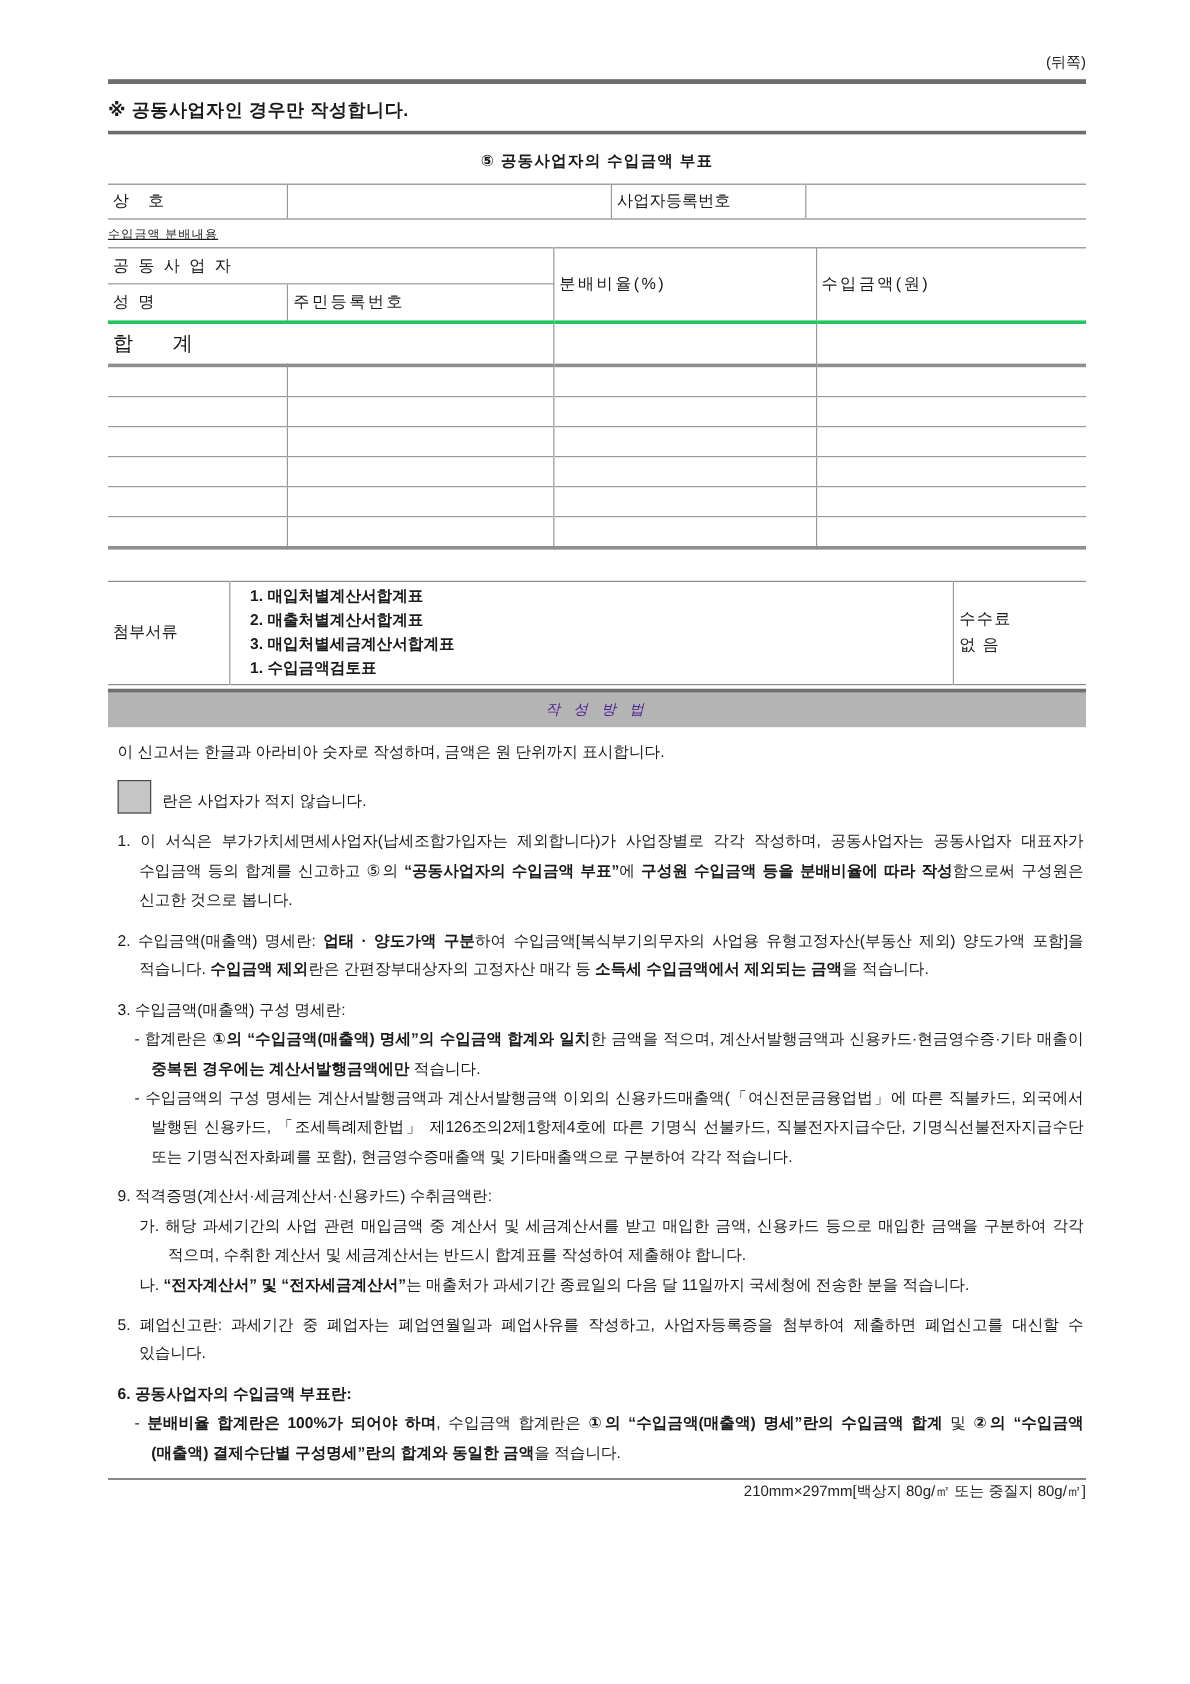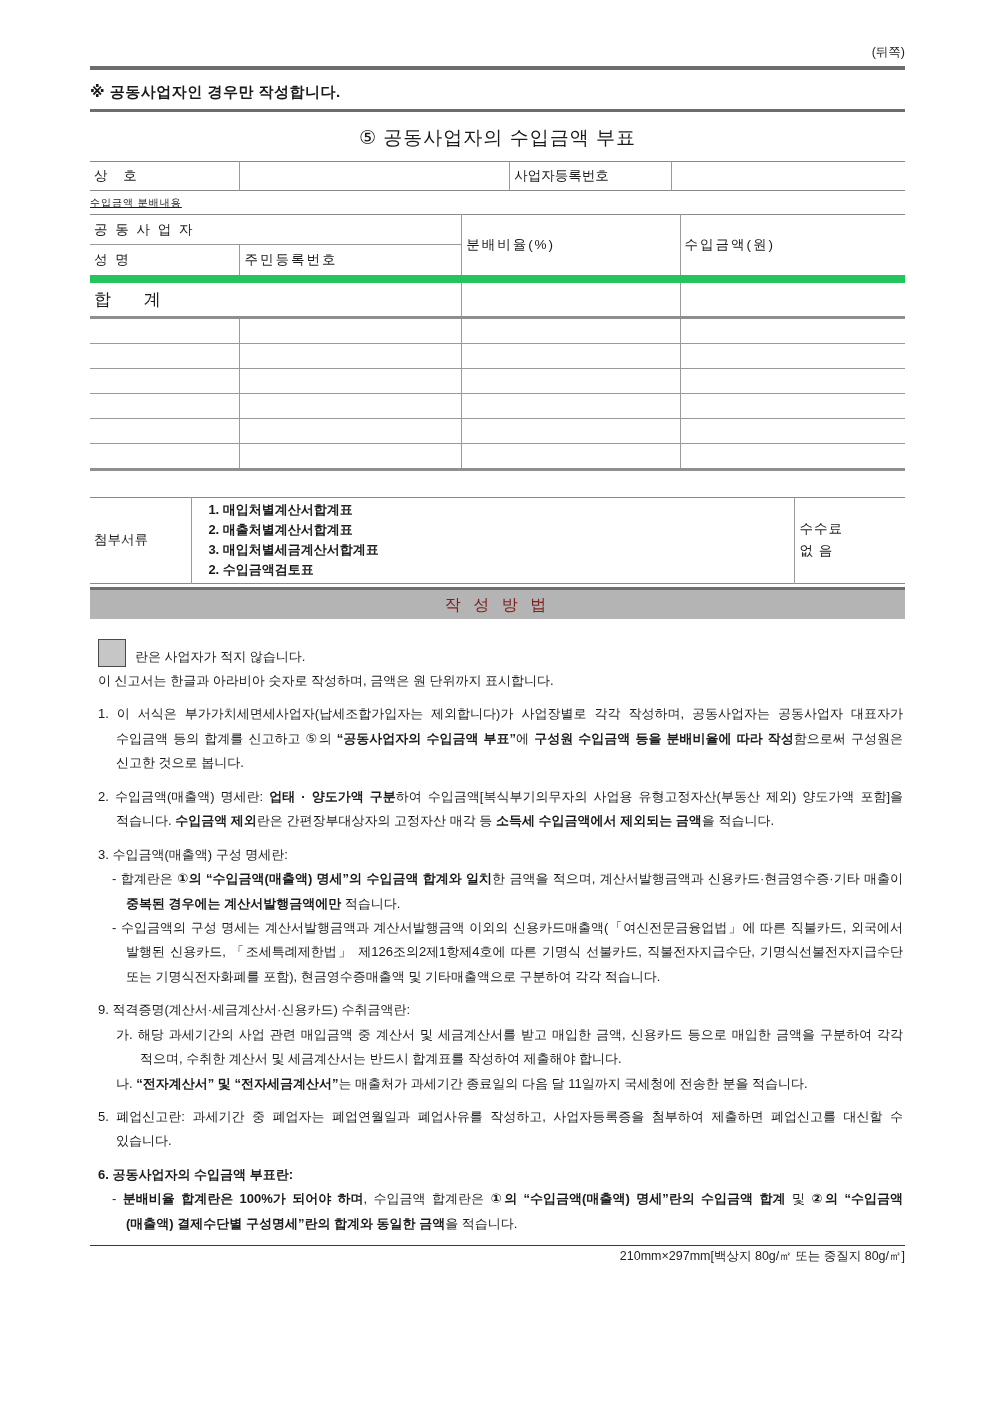--- a/index.html
+++ b/index.html
@@ -8,53 +8,53 @@
     font-family:"Liberation Sans","DejaVu Sans",sans-serif;
     color:#1a1a1a;
     -webkit-font-smoothing:antialiased;
   }
   .page{box-sizing:border-box;width:992px;padding:44px 87px 0 90px;}
 
   .back-label{text-align:right;font-size:12.5px;color:#222;margin-bottom:5px;}
   .rule-thick{height:4px;background:#6d6d6d;border:none;margin:0;}
   .rule-thick3{height:3px;background:#6d6d6d;border:none;margin:0;}
   .joint-note{font-size:15px;font-weight:bold;margin:13px 0 7px;letter-spacing:.5px;}
-  .page-title{text-align:center;font-size:19px;font-weight:normal;letter-spacing:1px;margin:13px 0 10px;}
+  .page-title{text-align:center;font-size:13px;font-weight:bold;letter-spacing:1px;margin:13px 0 10px;}
 
   table{width:100%;border-collapse:collapse;table-layout:fixed;}
   td{font-size:13.5px;text-align:left;vertical-align:middle;padding:2px 4px;color:#1a1a1a;}
 
   
   .company-tbl{border-top:1.5px solid #8a8a8a;border-bottom:1.5px solid #8a8a8a;}
   .company-tbl td{height:24px;}
   .company-tbl td + td{border-left:1px solid #9a9a9a;}
   .sp1{letter-spacing:6px;}
 
   
   .section-band{text-align:left;font-size:10px;padding:5px 0 4px;letter-spacing:1px;text-decoration:underline;}
 
   
   .dist-tbl{border-top:1.5px solid #8a8a8a;border-bottom:3px solid #8f8f8f;}
   .dist-tbl td + td{border-left:1px solid #9a9a9a;}
   .dist-tbl .hrow1 td{height:25px;letter-spacing:2px;}
   .dist-tbl .hrow2 td{height:26px;border-top:1px solid #9a9a9a;letter-spacing:2px;}
   .dist-tbl .hrow2 td + td{border-left:1px solid #9a9a9a;}
-  .dist-tbl .total-row td{border-top:8px solid #22c55e;border-bottom:3px solid #8f8f8f;height:29px;}
+  .dist-tbl .total-row td{border-top:3px solid #22c55e;border-bottom:3px solid #8f8f8f;height:29px;}
   .dist-tbl .total-row .total-label{font-size:17px;letter-spacing:14px;}
   .dist-tbl .empty-row td{border-top:1px solid #9a9a9a;height:20px;}
 
   
   .attach-tbl{margin-top:26px;border-top:1.5px solid #8a8a8a;border-bottom:1.5px solid #8a8a8a;}
   .attach-tbl td{height:76px;}
   .attach-tbl td + td{border-left:1px solid #9a9a9a;}
   .attach-list{text-align:left;padding-left:16px;font-size:13px;line-height:1.55;font-weight:bold;}
   .fee-cell div{margin:4px 0;font-size:13.5px;letter-spacing:1px;}
 
   
-  .method-bar{margin-top:3px;background:#b4b4b4;border-top:3px solid #6f6f6f;height:29px;line-height:29px;text-align:center;font-size:16px;letter-spacing:4px;color:#7f1d1d;}
+  .method-bar{margin-top:3px;background:#b4b4b4;border-top:3px solid #6f6f6f;height:29px;line-height:29px;text-align:center;font-size:12px;letter-spacing:4px;color:#4c1d95;font-style:italic;}
 
   
   .ins{padding:9px 2px 0 2px;}
   .ins p{margin:0;font-size:13px;line-height:1.88;text-align:justify;word-break:keep-all;}
   .ins p.gap{margin-top:9px;}
   .ins .b{font-weight:bold;}
   .ins p.intro{padding-left:6px;}
   .ins p.num{padding-left:24px;text-indent:-18px;}
   .ins p.dash{padding-left:34px;text-indent:-14px;}
   .ins p.sub{padding-left:48px;text-indent:-24px;}
@@ -164,35 +164,35 @@
         <col style="width:74%">
         <col style="width:13.5%">
       </colgroup>
     <tbody>
         <tr>
       <td>첨부서류</td>
       <td class="attach-list">
             <div>1. 매입처별계산서합계표</div>
             <div>2. 매출처별계산서합계표</div>
             <div>3. 매입처별세금계산서합계표</div>
-            <div>2. 수입금액검토표</div>
+            <div>1. 수입금액검토표</div>
           </td>
       <td class="fee-cell">
         <div>수수료</div>
         <div>없 음</div>
       </td>
     </tr>
   </tbody>
     </table>
 
   <div class="method-bar">작 성 방 법</div>
 
   <div class="ins">
+      <p class="intro"><span>이 신고서는 한글과 아라비아 숫자로 작성하며, 금액은 원 단위까지 표시합니다.</span></p>
       <p class="intro gap"><span class="blank-box"></span><span>란은 사업자가 적지 않습니다.</span></p>
-      <p class="intro"><span>이 신고서는 한글과 아라비아 숫자로 작성하며, 금액은 원 단위까지 표시합니다.</span></p>
       <p class="num gap"><span>1. 이 서식은 부가가치세면세사업자(납세조합가입자는 제외합니다)가 사업장별로 각각 작성하며, 공동사업자는 공동사업자 대표자가 수입금액 등의 합계를 신고하고 ⑤의 </span><span class="b">“공동사업자의 수입금액 부표”</span><span>에 </span><span class="b">구성원 수입금액 등을 분배비율에 따라 작성</span><span>함으로써 구성원은 신고한 것으로 봅니다.</span></p>
       <p class="num gap"><span>2. 수입금액(매출액) 명세란: </span><span class="b">업태 · 양도가액 구분</span><span>하여 수입금액[복식부기의무자의 사업용 유형고정자산(부동산 제외) 양도가액 포함]을 적습니다. </span><span class="b">수입금액 제외</span><span>란은 간편장부대상자의 고정자산 매각 등 </span><span class="b">소득세 수입금액에서 제외되는 금액</span><span>을 적습니다.</span></p>
       <p class="num gap"><span>3. 수입금액(매출액) 구성 명세란:</span></p>
       <p class="dash"><span>- 합계란은 </span><span class="b">①의 “수입금액(매출액) 명세”의 수입금액 합계와 일치</span><span>한 금액을 적으며, 계산서발행금액과 신용카드·현금영수증·기타 매출이 </span><span class="b">중복된 경우에는 계산서발행금액에만</span><span> 적습니다.</span></p>
       <p class="dash"><span>- 수입금액의 구성 명세는 계산서발행금액과 계산서발행금액 이외의 신용카드매출액(「여신전문금융업법」에 따른 직불카드, 외국에서 발행된 신용카드, 「조세특례제한법」 제126조의2제1항제4호에 따른 기명식 선불카드, 직불전자지급수단, 기명식선불전자지급수단 또는 기명식전자화폐를 포함), 현금영수증매출액 및 기타매출액으로 구분하여 각각 적습니다.</span></p>
       <p class="num gap"><span>9. 적격증명(계산서·세금계산서·신용카드) 수취금액란:</span></p>
       <p class="sub"><span>가. 해당 과세기간의 사업 관련 매입금액 중 계산서 및 세금계산서를 받고 매입한 금액, 신용카드 등으로 매입한 금액을 구분하여 각각 적으며, 수취한 계산서 및 세금계산서는 반드시 합계표를 작성하여 제출해야 합니다.</span></p>
       <p class="sub"><span>나. </span><span class="b">“전자계산서” 및 “전자세금계산서”</span><span>는 매출처가 과세기간 종료일의 다음 달 11일까지 국세청에 전송한 분을 적습니다.</span></p>
       <p class="num gap"><span>5. 폐업신고란: 과세기간 중 폐업자는 폐업연월일과 폐업사유를 작성하고, 사업자등록증을 첨부하여 제출하면 폐업신고를 대신할 수 있습니다.</span></p>
       <p class="num gap"><span class="b">6. 공동사업자의 수입금액 부표란:</span></p>

